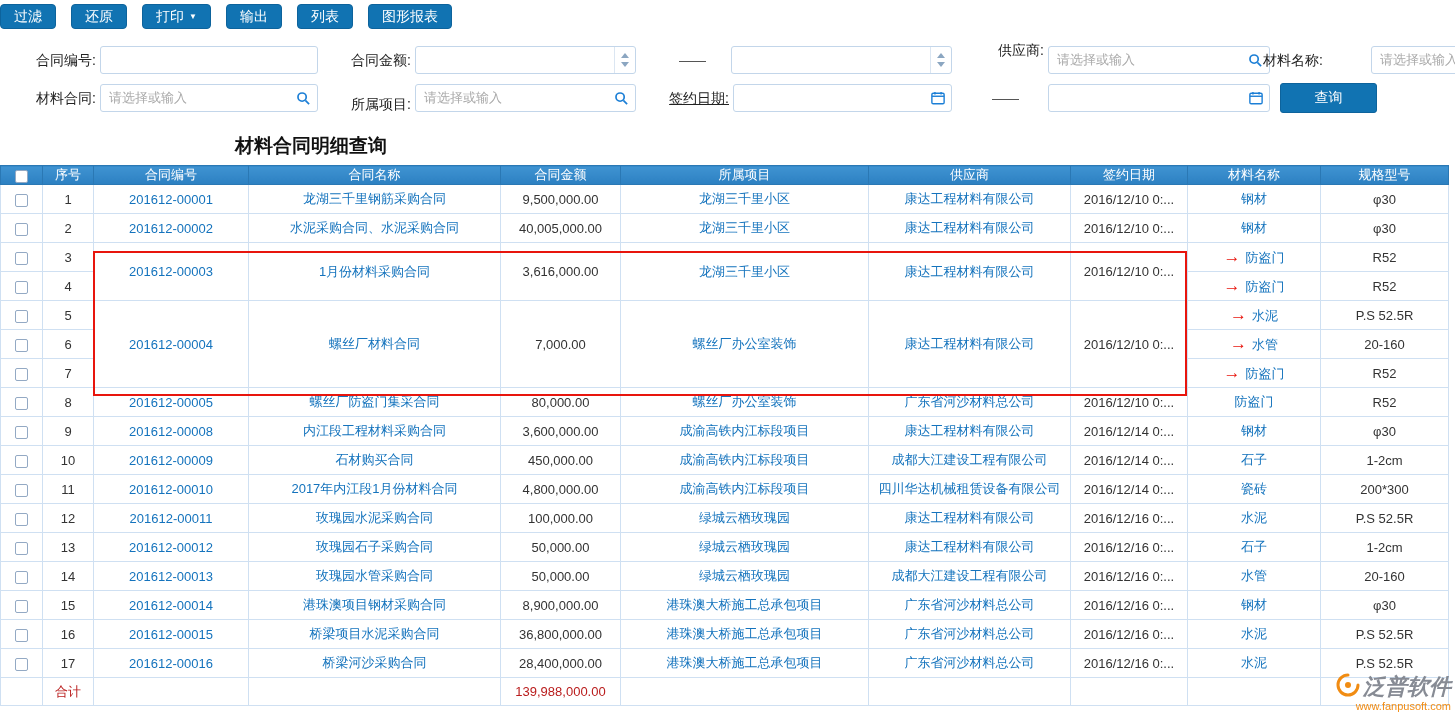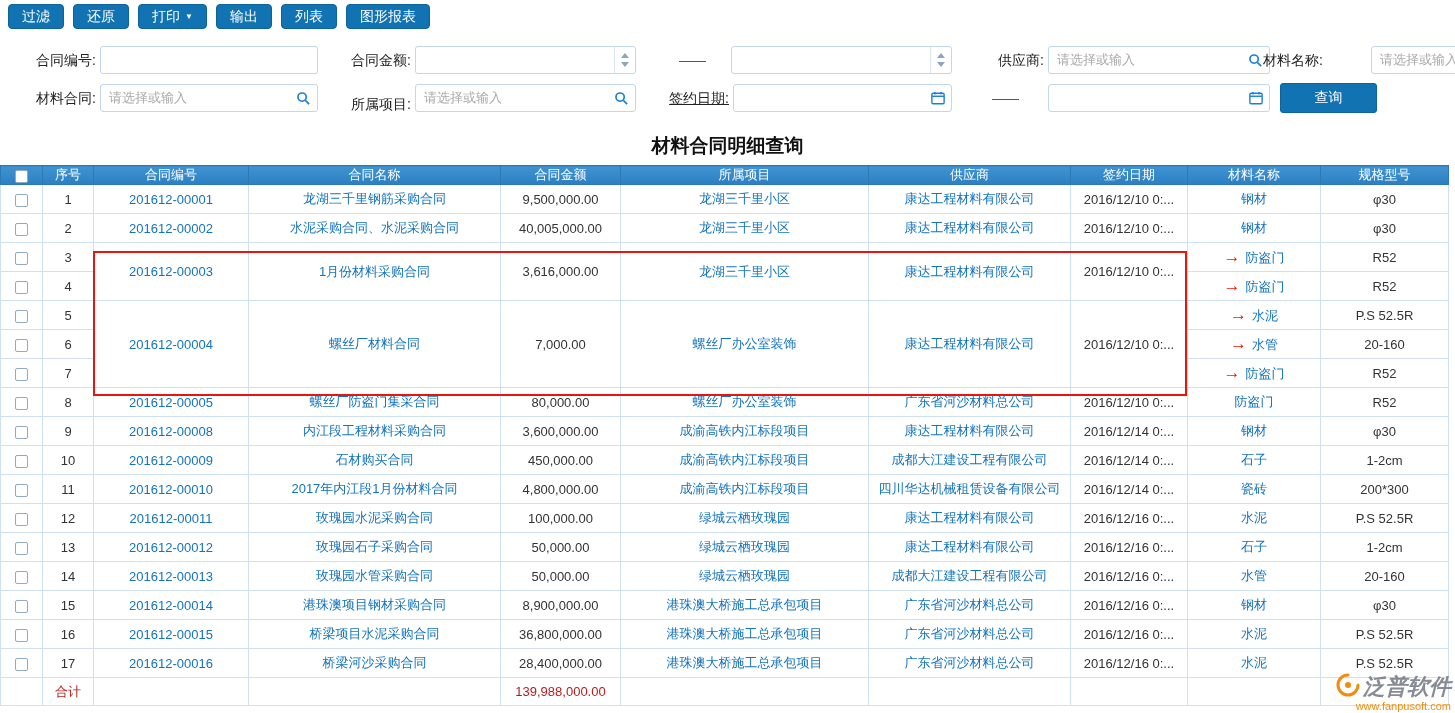--- a/index.html
+++ b/index.html
@@ -1,20 +1,20 @@
 <!DOCTYPE html>
 <html><head>
 <meta charset="utf-8">
 <style>
   * { box-sizing: border-box; margin: 0; padding: 0; }
   html,body { width:1455px; height:713px; overflow:hidden; background:#fff;
     font-family:"Liberation Sans","DejaVu Sans",sans-serif; position:relative; }
 
   
-  .toolbar { display:flex; align-items:center; gap:9px; padding:4px 0 4px 8px; height:33px; }
+  .toolbar { display:flex; align-items:center; gap:15px; padding:4px 0 4px 0; height:33px; }
   .tb-btn { background:#1173b2; color:#fff; border:1px solid #0d639c; border-radius:4px;
     height:25px; padding:0 13px; font-size:14px; display:flex; align-items:center; gap:5px;
     cursor:pointer; font-family:inherit; }
   .caret { font-size:8px; line-height:1; }
 
   
   .filters { position:relative; height:93px; }
   .lab { position:absolute; font-size:14px; color:#222; line-height:28px; text-align:right; }
   .inp { position:absolute; height:28px; border:1px solid #c3d6ea; border-radius:3px;
     background:#fff; display:flex; align-items:center; padding:0 6px 0 8px; }
@@ -24,21 +24,21 @@
   .spin { display:flex; flex-direction:column; gap:4px; margin-left:4px; border-left:1px solid #dbe6f2;
     padding-left:6px; height:100%; justify-content:center; cursor:pointer; }
   .spin i { width:0; height:0; border-left:4px solid transparent; border-right:4px solid transparent; display:block; }
   .spin .up { border-bottom:5px solid #8ba6c1; }
   .spin .dn { border-top:5px solid #8ba6c1; }
   .icon-btn { margin-left:4px; display:flex; align-items:center; cursor:pointer; }
   .query-btn { position:absolute; left:1280px; top:50px; width:97px; height:30px; background:#1173b2;
     color:#fff; border:1px solid #0d639c; border-radius:3px; font-size:14px; cursor:pointer; font-family:inherit; }
 
   
-  .page-title { height:39px; line-height:39px; text-align:center; 
+  .page-title { height:39px; line-height:39px; text-align:left; padding-left:235px;
     font-size:19px; font-weight:bold; color:#111; }
 
   
   .table-wrap { position:relative; width:1448px; }
   table { border-collapse:collapse; table-layout:fixed; width:1448px; font-size:13px; }
   th,td { border:1px solid #cfe0f2; text-align:center; overflow:hidden; white-space:nowrap;
     text-overflow:ellipsis; padding:0 2px; }
   thead th { background:linear-gradient(#3f93d2,#2c80c1); color:#fff; font-weight:normal;
     height:16px; border-color:#2a78b4; }
   tbody td { height:29px; color:#333; background:#fff; }
@@ -98,21 +98,21 @@
   </div>
   <div class="dash" style="left:668px;top:13px;width:48px;">——</div>
   <div class="inp" style="left:731px;top:13px;width:221px;">
     <input value="" style="">
     <span class="spin">
         <i class="up"></i>
         <i class="dn"></i>
       </span>
   </div>
 
-  <div class="lab" style="left:984px;top:13px;width:60px;">供应商:</div>
+  <div class="lab" style="left:984px;top:3px;width:60px;">供应商:</div>
   <div class="inp" style="left:1048px;top:13px;width:222px;">
     <input placeholder="请选择或输入" style="">
     <span class="icon-btn">
         <svg width="15" height="15" viewBox="0 0 16 16">
           <circle cx="6.5" cy="6.5" r="4.4" fill="none" stroke="#1c7fd6" stroke-width="1.8"></circle>
           <line x1="10" y1="10" x2="14" y2="14" stroke="#1c7fd6" stroke-width="1.8"></line>
         </svg>
       </span>
   </div>
 

